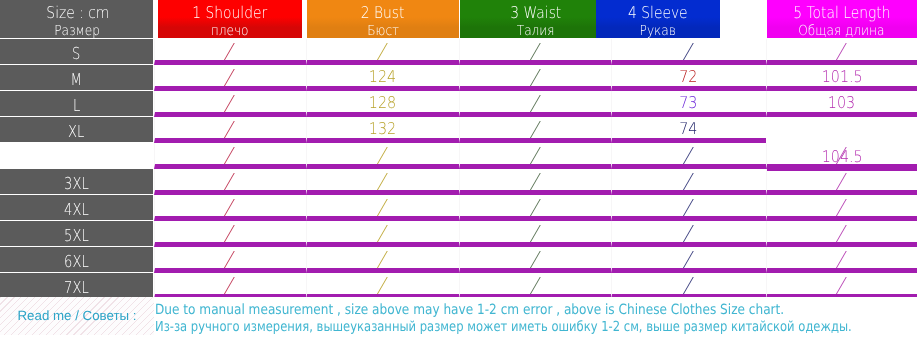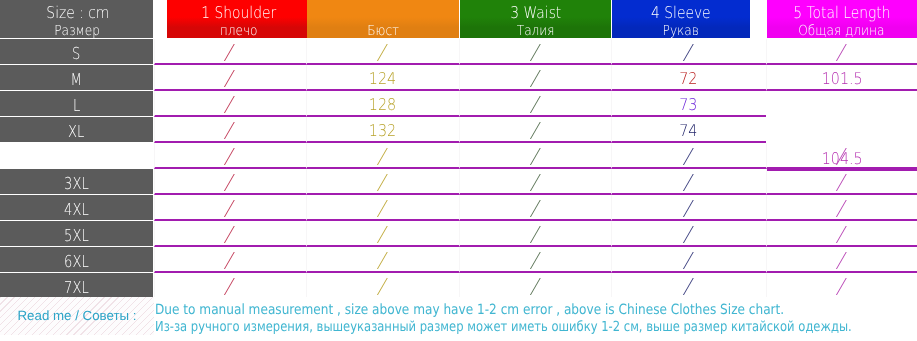--- a/index.html
+++ b/index.html
@@ -33,21 +33,21 @@
   .rows{position:absolute;left:0;top:39.3px;width:917px;height:258px;overflow:hidden;}
   .row{height:26px;position:relative;}
   .cell{position:absolute;top:0;height:26px;box-sizing:border-box;
         display:flex;align-items:center;justify-content:center;line-height:1;
         padding-top:3px;}
   .c-size{left:0;width:152.5px;background:#5b5b5b;color:#fff;font-size:16.4px;
           font-family:"DejaVu Sans",sans-serif;font-weight:200;}
   .c-size::after{content:"";position:absolute;left:0;right:0;bottom:-0.8px;
           height:1.8px;background:#ffffff;}
   .c-val{font-size:16.2px;font-family:"DejaVu Sans",sans-serif;font-weight:200;
-         border-bottom:2px solid #a21caf;border-left:1px solid #f7f6f7;}
+         border-bottom:5px solid #a21caf;border-left:1px solid #f7f6f7;}
   .cell span{display:inline-block;transform-origin:center;}
   .c-size span{transform:scaleX(.80);}
   .c-val span{transform:scaleX(.885);}
   .c-val.slash span{font-size:0;position:relative;width:10px;height:17px;
         transform:none;}
   .c-val.slash span::before{content:"";position:absolute;left:4.3px;top:0;
         width:1.15px;height:16.5px;background:currentColor;
         transform:skewX(-30deg);transform-origin:center;}
 
   
@@ -73,32 +73,33 @@
 </head>
 <body>
 
 <div class="chart">
 
   <div class="hdr">
     <div class="hdr-cell hdr-size">
       <span class="t1"><i>Size : cm</i></span>
       <span class="t2"><i>Размер</i></span>
     </div>
-    <div class="hdr-cell hdr-col" id="hc0" style="left: 167px; width: 144px; background: linear-gradient(rgb(254, 0, 0) 0%, rgb(254, 0, 0) 45%, rgb(214, 6, 6) 72%, rgb(214, 6, 6) 100%);">
+    <div class="hdr-cell hdr-col" id="hc0" style="left: 158px; width: 144px; background: linear-gradient(rgb(254, 0, 0) 0%, rgb(254, 0, 0) 45%, rgb(214, 6, 6) 72%, rgb(214, 6, 6) 100%);">
       <span class="t1"><i>1 Shoulder</i></span>
       <span class="t2"><i>плечо</i></span>
     </div>
     <div class="hdr-cell hdr-col" id="hc1" style="left: 306.5px; width: 152.5px; background: linear-gradient(rgb(240, 135, 18) 0%, rgb(240, 135, 18) 45%, rgb(224, 127, 18) 72%, rgb(224, 127, 18) 100%);">
+      <span class="t1"><i>2 Bust</i></span>
       <span class="t2"><i>Бюст</i></span>
     </div>
     <div class="hdr-cell hdr-col" id="hc2" style="left: 460px; width: 151px; background: linear-gradient(rgb(32, 130, 9) 0%, rgb(32, 130, 9) 45%, rgb(29, 116, 8) 72%, rgb(29, 116, 8) 100%);">
       <span class="t1"><i>3 Waist</i></span>
       <span class="t2"><i>Талия</i></span>
     </div>
-    <div class="hdr-cell hdr-col" id="hc3" style="left: 612px; width: 138px; background: linear-gradient(rgb(3, 44, 208) 0%, rgb(3, 44, 208) 45%, rgb(3, 40, 187) 72%, rgb(3, 40, 187) 100%);">
+    <div class="hdr-cell hdr-col" id="hc3" style="left: 596px; width: 124px; background: linear-gradient(rgb(3, 44, 208) 0%, rgb(3, 44, 208) 45%, rgb(3, 40, 187) 72%, rgb(3, 40, 187) 100%);">
       <span class="t1"><i>4 Sleeve</i></span>
       <span class="t2"><i>Рукав</i></span>
     </div>
     <div class="hdr-cell hdr-col" id="hc4" style="left: 766.5px; width: 150.5px; background: linear-gradient(rgb(254, 0, 254) 0%, rgb(254, 0, 254) 45%, rgb(240, 0, 240) 72%, rgb(240, 0, 240) 100%);">
       <span class="t1"><i>5 Total Length</i></span>
       <span class="t2"><i>Общая длина</i></span>
     </div>
   </div>
 
   <div class="rows" id="rows">
@@ -150,20 +151,23 @@
           <span>/</span>
         </div>
         <div class="cell c-val" style="left: 305.5px; width: 153.5px; color: rgb(184, 163, 44);">
           <span>128</span>
         </div>
         <div class="cell c-val slash" style="left: 459px; width: 152px; color: rgb(90, 115, 85);">
           <span>/</span>
         </div>
         <div class="cell c-val" style="left: 611px; width: 154.5px; color: #6d28d9;">
           <span>73</span>
+        </div>
+        <div class="cell c-val" style="left: 765.5px; width: 151.5px; color: rgb(180, 46, 176);">
+          <span>103</span>
         </div>
       </div>
       <div class="row">
         <div class="cell c-size">
           <span>XL</span>
         </div>
         <div class="cell c-val slash" style="left: 153.5px; width: 152px; color: rgb(194, 59, 88);">
           <span>/</span>
         </div>
         <div class="cell c-val" style="left: 305.5px; width: 153.5px; color: rgb(184, 163, 44);">

